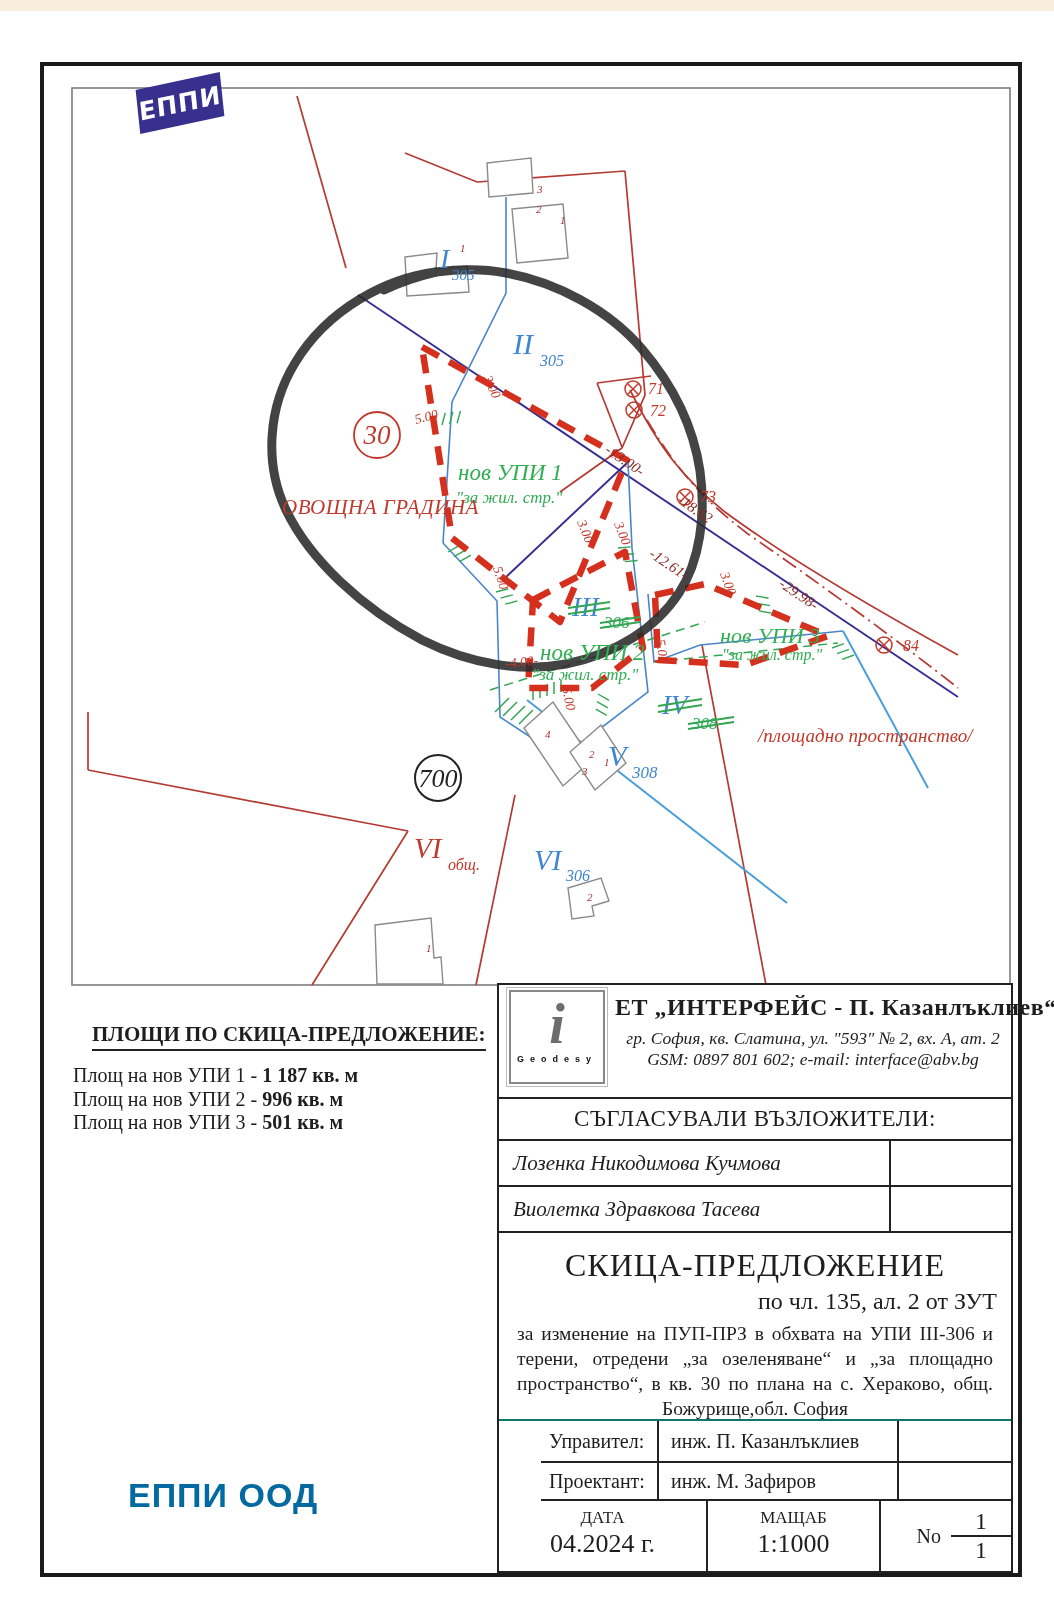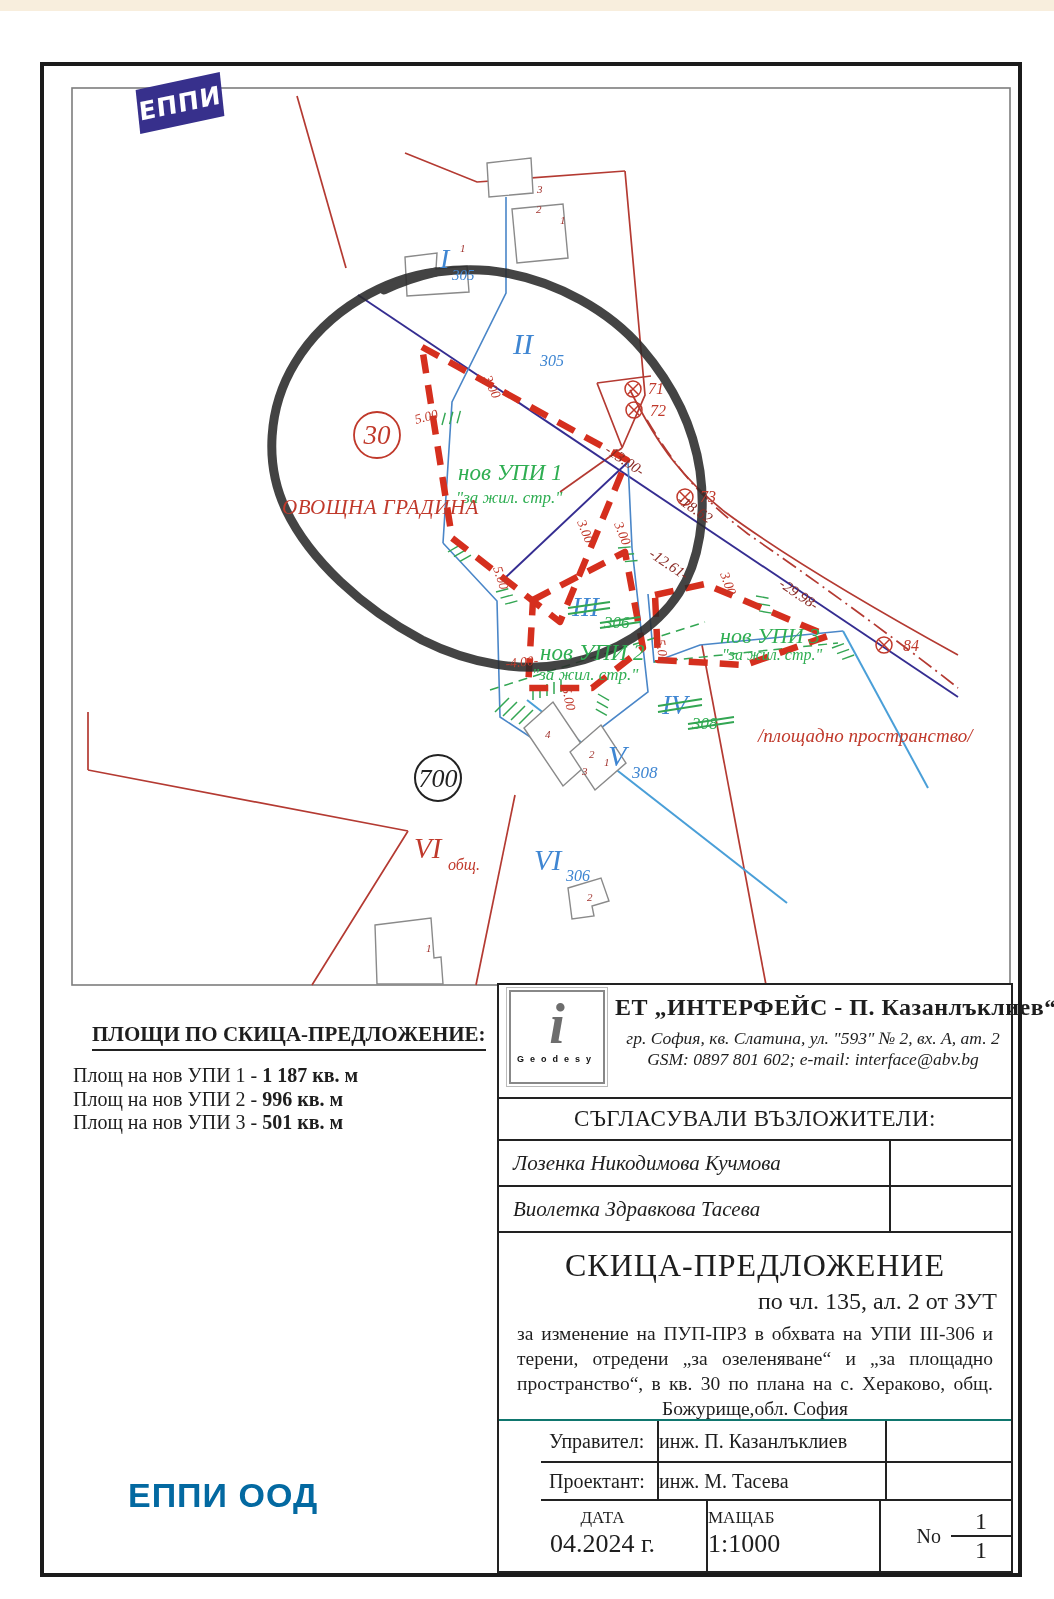--- a/index.html
+++ b/index.html
@@ -41,25 +41,25 @@
   .tb-client-row{height:44px;border-bottom:2px solid #222;position:relative;display:flex;align-items:center;padding-left:14px;font-style:italic;font-size:21px;font-family:Liberation Serif, serif;}
   .sig-divider{position:absolute;right:120px;top:0;bottom:0;border-left:2px solid #222;}
   .tb-main{height:186px;border-bottom:2px solid #0f766e;text-align:center;padding:0 14px;}
   .tb-title{font-size:32px;margin-top:14px;letter-spacing:1px;}
   .tb-subtitle{font-size:24px;margin-top:4px;text-align:right;}
   .tb-body{font-size:19.5px;margin-top:6px;line-height:25px;text-align:justify;text-align-last:center;padding:0 4px;}
   .tb-role-row{border-bottom:2px solid #222;display:flex;font-size:20px;margin-left:42px;}
   .tb-role-row.r1{height:40px;}
   .tb-role-row.r2{height:36px;}
   .role-label{width:108px;border-right:2px solid #222;display:flex;align-items:center;padding-left:8px;}
-  .role-value{width:226px;border-right:2px solid #222;display:flex;align-items:center;}
+  .role-value{width:226px;border-right:2px solid #222;display:flex;align-items:center;padding-left:12px;}
   .role-sig{flex:1;}
   .tb-bottom{flex:1;display:flex;}
   .cell-date{width:207px;border-right:2px solid #222;text-align:center;}
-  .cell-scale{width:171px;border-right:2px solid #222;text-align:left;}
+  .cell-scale{width:171px;border-right:2px solid #222;text-align:center;}
   .cell-label{font-size:17px;margin-top:7px;}
   .cell-value{font-size:26px;margin-top:1px;}
   .cell-no{flex:1;display:flex;align-items:center;justify-content:flex-end;gap:10px;}
   .no-label{font-size:20px;}
   .frac{display:flex;flex-direction:column;align-items:center;font-size:24px;line-height:27px;}
   .frac-top{border-bottom:2px solid #222;padding:0 24px;}
 </style>
 </head>
 <body>
 
@@ -266,21 +266,21 @@
     <div class="tb-subtitle">по чл. 135, ал. 2 от ЗУТ</div>
     <div class="tb-body">за изменение на ПУП-ПРЗ в обхвата на УПИ III-306 и терени, отредени „за озеленяване“ и „за площадно пространство“, в кв. 30 по плана на с. Хераково, общ. Божурище,обл. София</div>
   </div>
   <div class="tb-role-row r1">
     <div class="role-label">Управител:</div>
     <div class="role-value">инж. П. Казанлъклиев</div>
     <div class="role-sig"></div>
   </div>
   <div class="tb-role-row r2">
     <div class="role-label">Проектант:</div>
-    <div class="role-value">инж. М. Тасева</div>
+    <div class="role-value">инж. М. Зафиров</div>
     <div class="role-sig"></div>
   </div>
   <div class="tb-bottom">
     <div class="cell-date">
       <div class="cell-label">ДАТА</div>
       <div class="cell-value">04.2024 г.</div>
     </div>
     <div class="cell-scale">
       <div class="cell-label">МАЩАБ</div>
       <div class="cell-value">1:1000</div>

